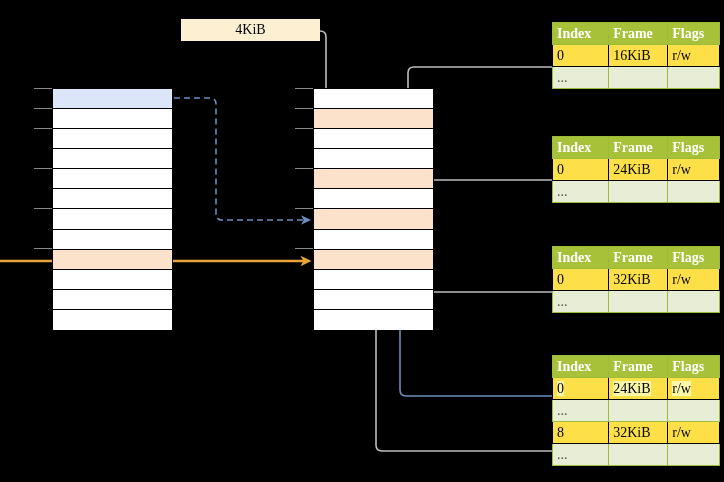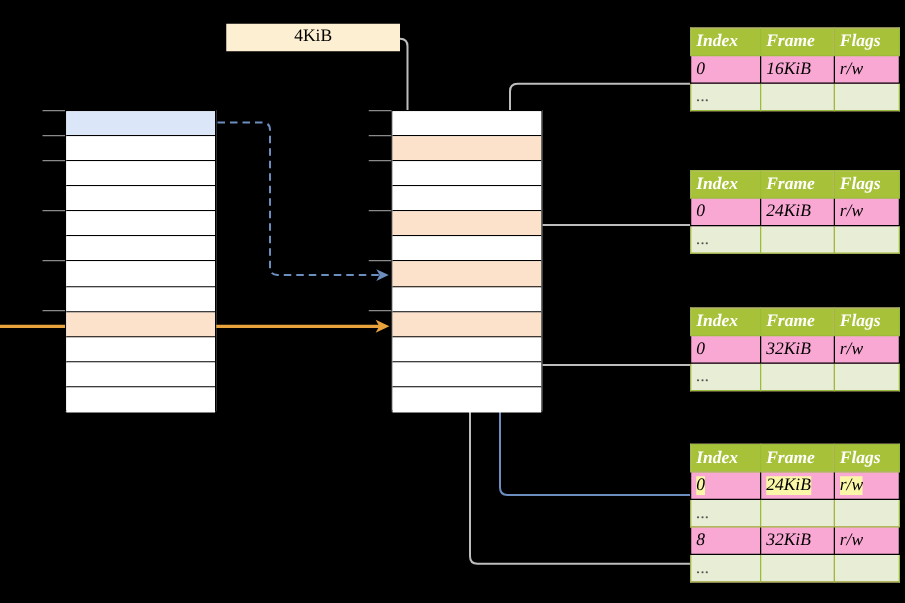--- a/index.html
+++ b/index.html
@@ -14,21 +14,21 @@
   .memrow{box-sizing:border-box;border-bottom:1px solid #000;background:#ffffff;}
   .memrow:last-child{border-bottom:none;}
   .memrow.blue{background:#dbe7f8;}
   .memrow.orange{background:#fde2cb;}
 
   
   .tick{position:absolute;height:1px;background:#8a8a8a;width:18px;}
 
   
   .pgtable{position:absolute;border-collapse:collapse;
-           border:1px solid #9bbb3a;background:#f9a8d4;font-style:italic;}
+           border:1px solid #9bbb3a;background:#fde047;}
   .pgtable td,.pgtable th{
       border:1px solid #000;
       padding:0 4px;
       font-size:14px;
       line-height:21px;
       height:21px;
       text-align:left;
       font-family:"Liberation Serif", serif;
       color:#000;
       white-space:nowrap;

